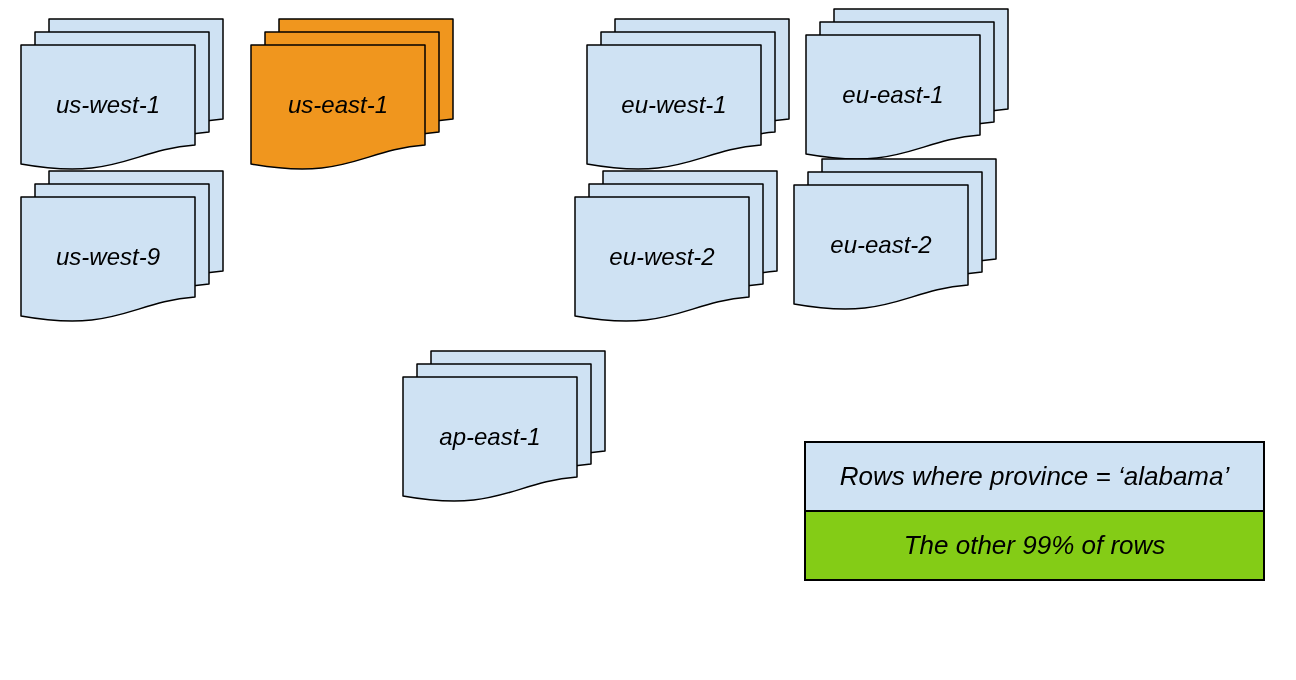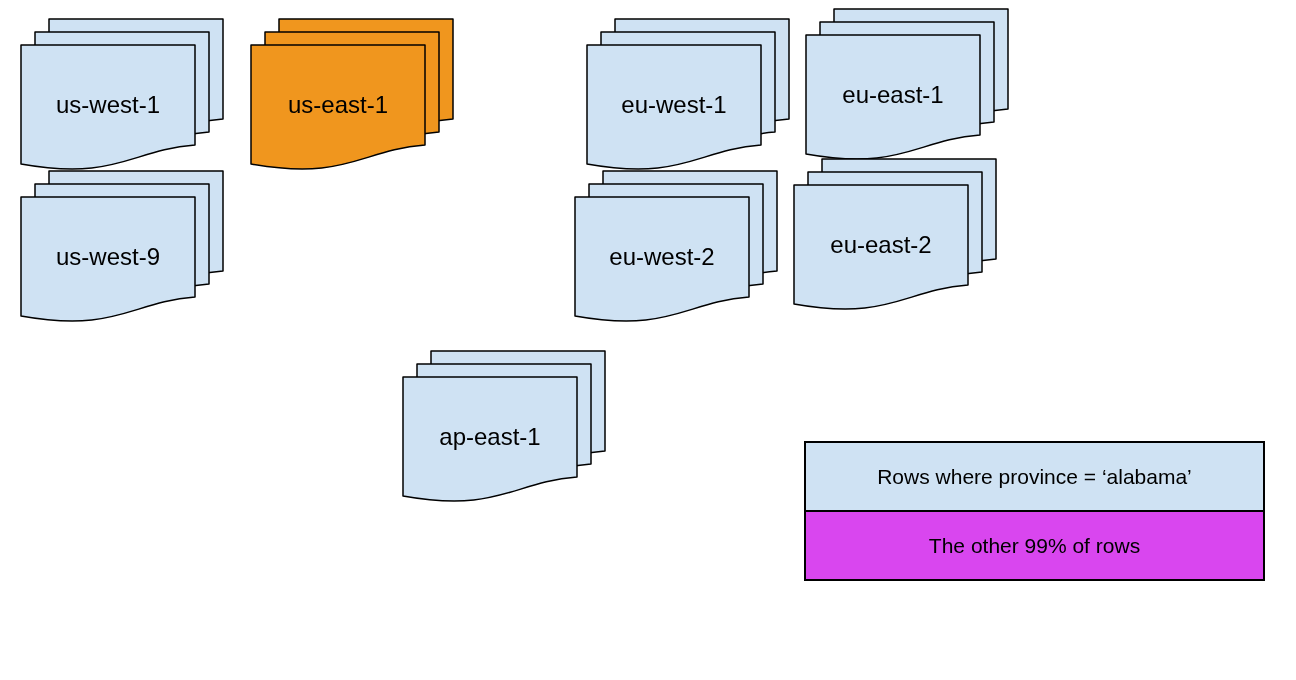--- a/index.html
+++ b/index.html
@@ -8,20 +8,21 @@
     background: var(--background, #ffffff);
     font-family: "Liberation Sans", sans-serif;
     color: var(--text, #000000);
   }
   #diagram-canvas {
     position: relative;
     width: 1296px;
     height: 680px;
     background: var(--background, #ffffff);
     overflow: hidden;
+    font-style: italic;
   }
   .stack {
     position: absolute;
     width: 204px;
     height: 153px;
   }
   .stack svg {
     position: absolute;
     left: 0;
     top: 0;
@@ -59,21 +60,21 @@
     border: 2px solid var(--outline, #000000);
     box-sizing: border-box;
     display: flex;
     flex-direction: column;
   }
   .legend-row {
     flex: 1;
     display: flex;
     align-items: center;
     justify-content: center;
-    font-size: 21px;
+    font-size: 26px;
     white-space: nowrap;
   }
   .legend-row:first-child {
     border-bottom: 2px solid var(--outline, #000000);
   }
 </style>
 </head>
 <body>
 
 <svg width="0" height="0" style="position:absolute" aria-hidden="true">
@@ -155,18 +156,18 @@
       <use class="doc" href="#doc-shape" transform="translate(1,27)"></use>
     </svg>
     <div class="stack-label">ap-east-1</div>
   </div>
 
 
   <div id="legend">
     <div class="legend-row" style="background: rgb(207, 226, 243);">
       <span>Rows where province = ‘alabama’</span>
     </div>
-    <div class="legend-row" style="background: #d946ef;">
+    <div class="legend-row" style="background: #84cc16;">
       <span>The other 99% of rows</span>
     </div>
   </div>
 
 </div>
 
 </body></html>

